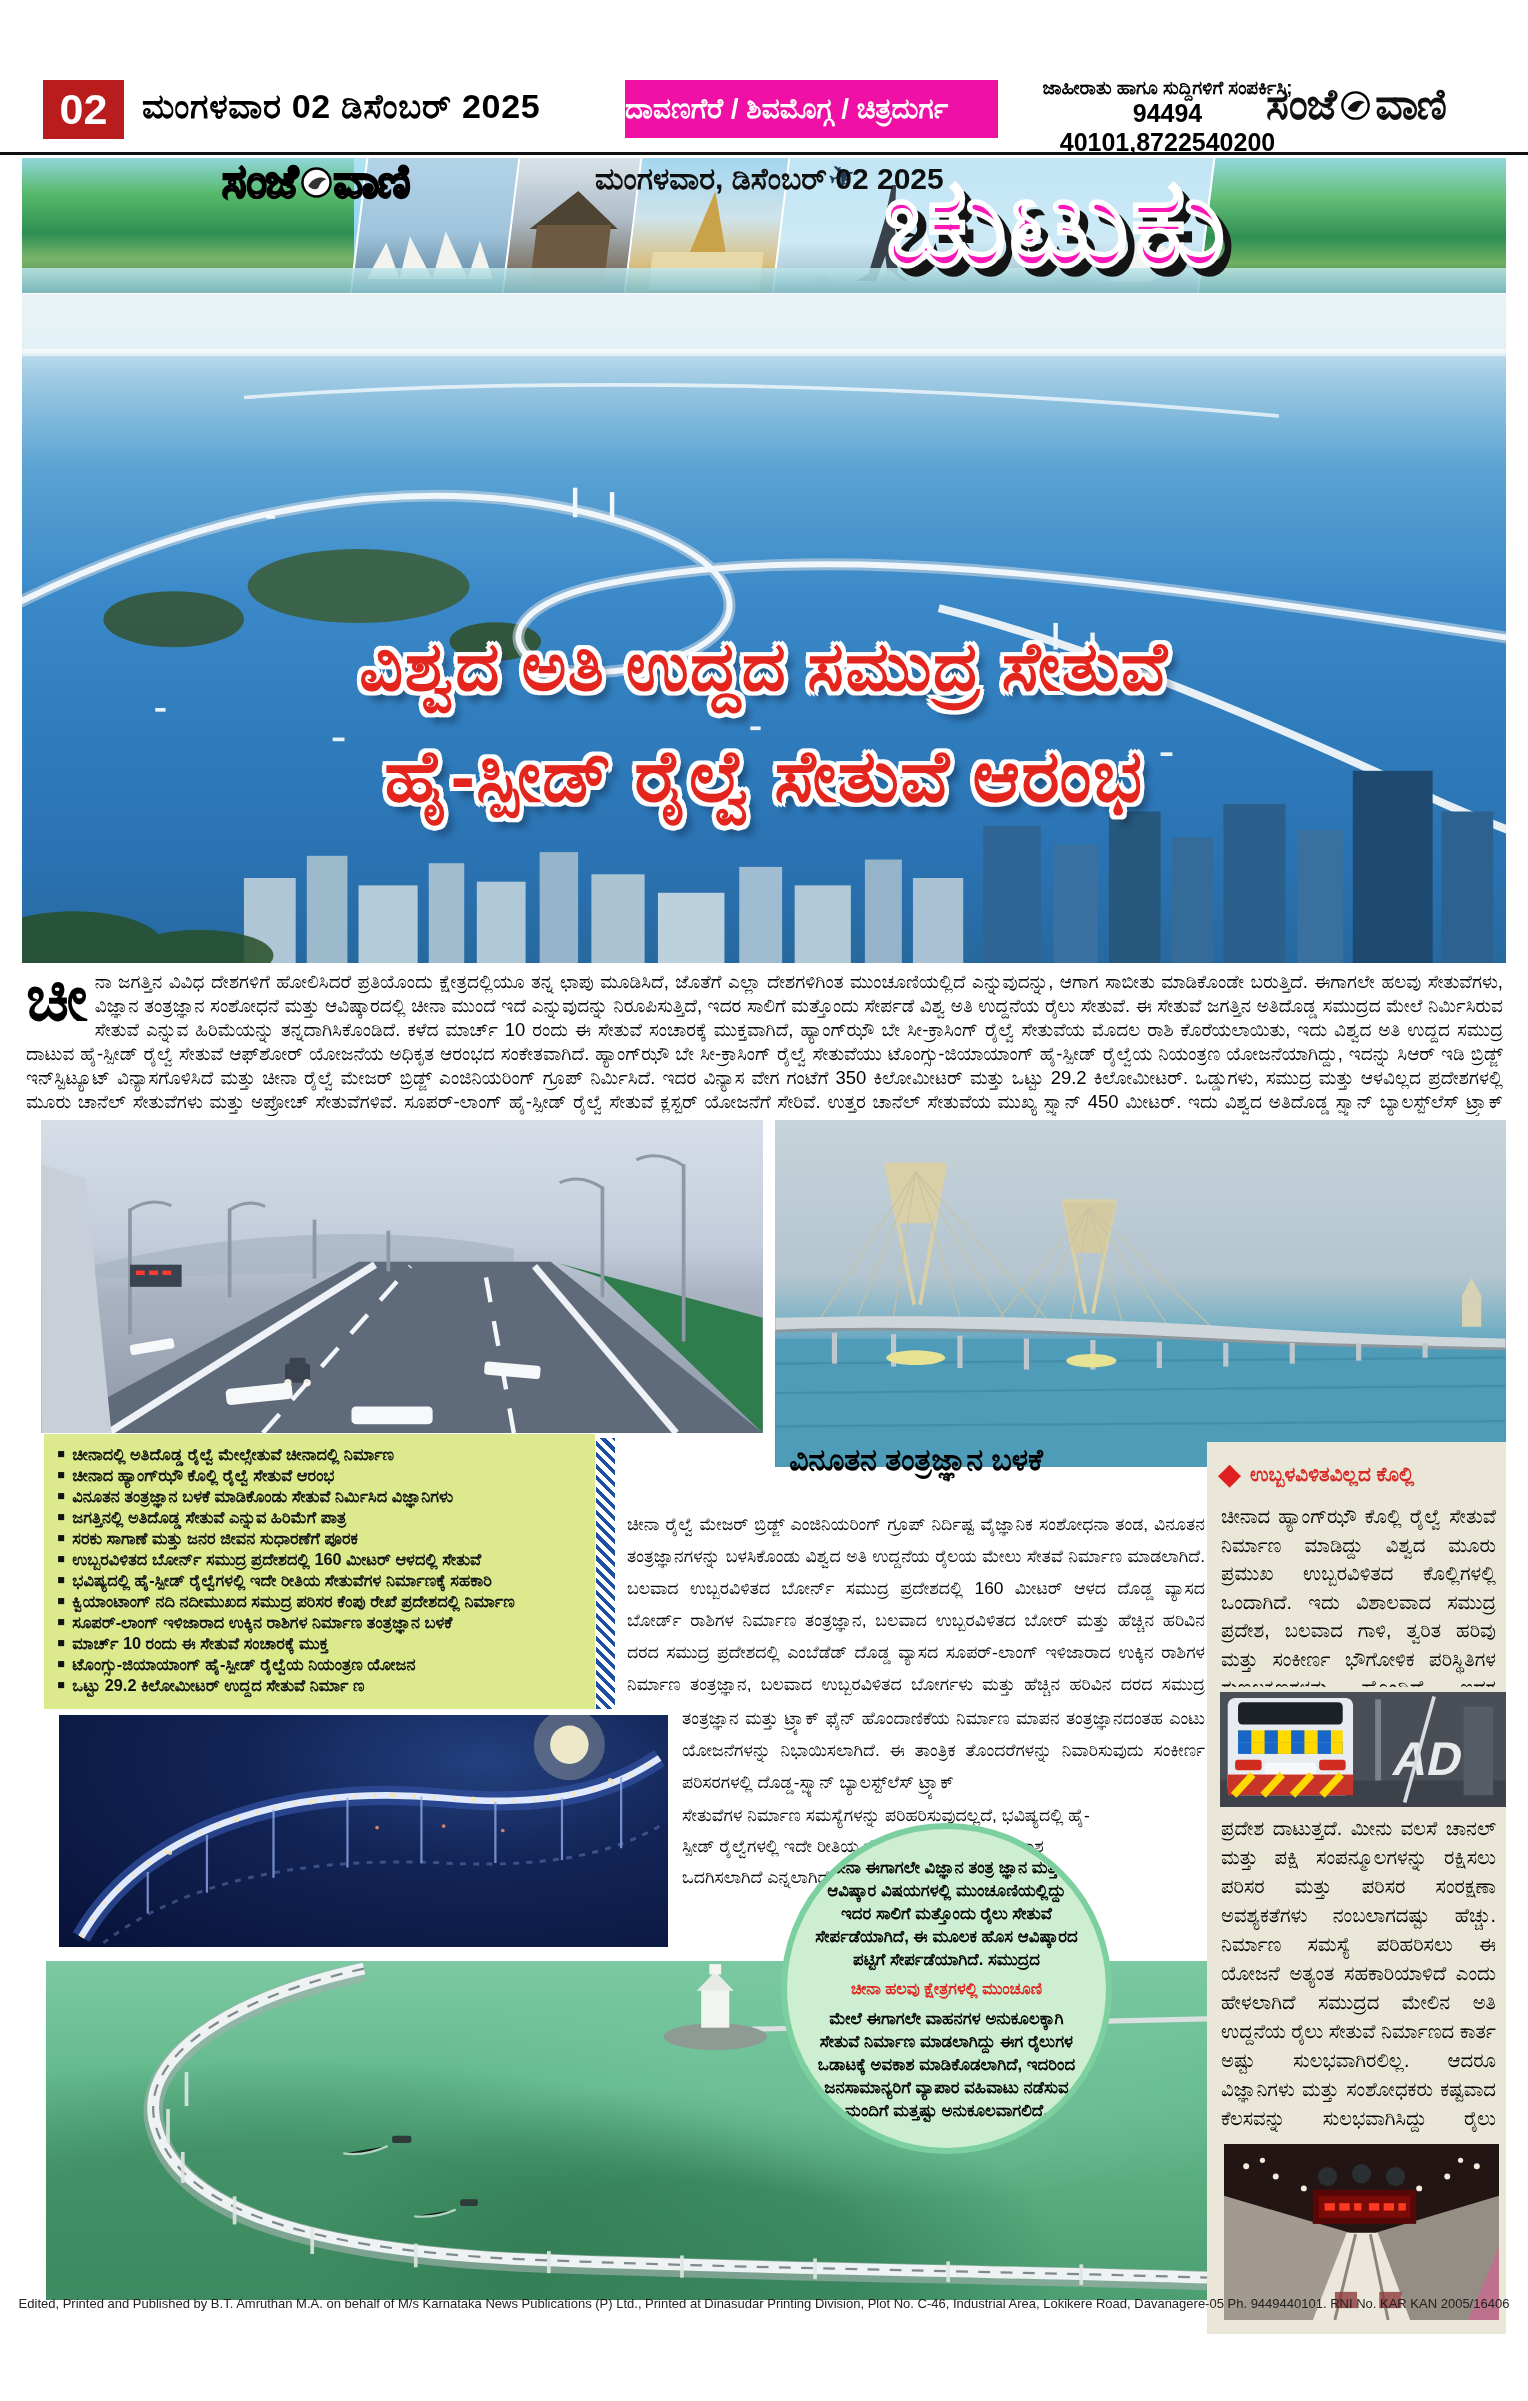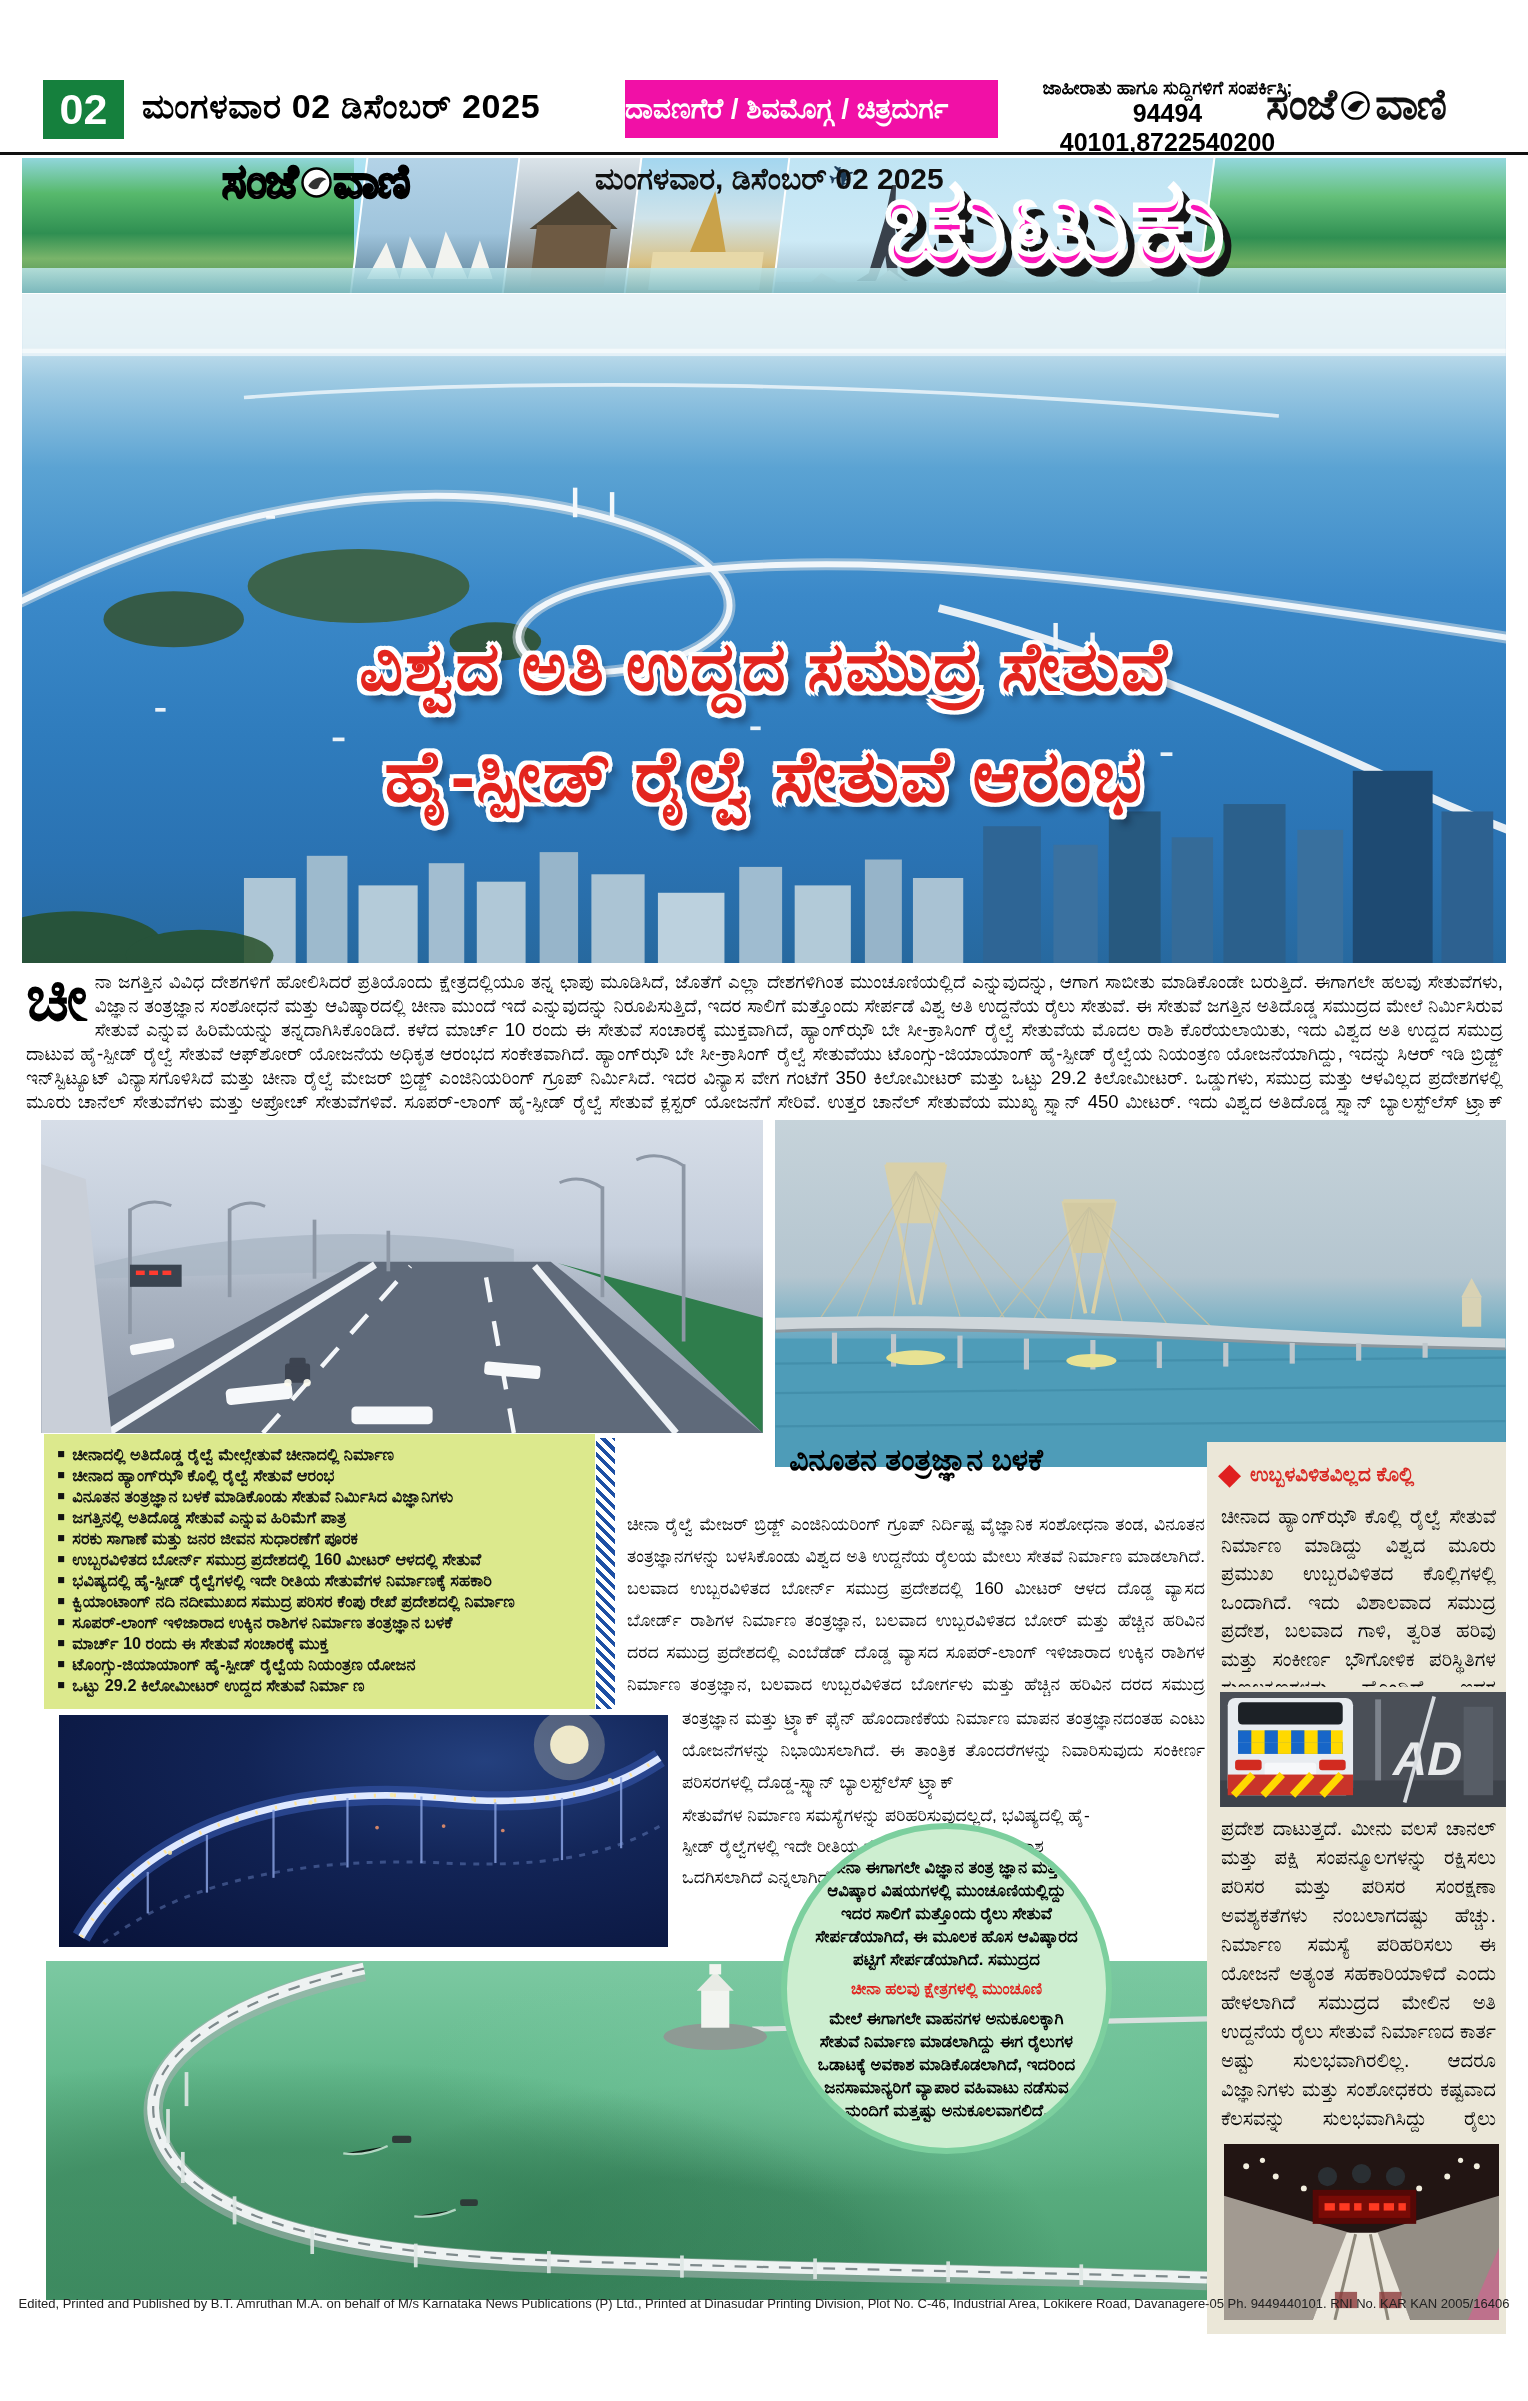--- a/index.html
+++ b/index.html
@@ -1,21 +1,21 @@
 <!DOCTYPE html>
 <html style="font-size:12px"><head>
 <meta charset="utf-8">
 <style>
   html,body{margin:0;padding:0;background:#ffffff;}
   .page{position:relative;width:1528px;height:2401px;background:#fff;overflow:hidden;
         font-family:"Liberation Sans",sans-serif;color:#000;}
   .abs{position:absolute;}
 
   
-  .pageno-box{left:43px;top:80px;width:81px;height:59px;background:#15803d;
+  .pageno-box{left:43px;top:80px;width:81px;height:59px;background:#b91c1c;
     display:flex;align-items:center;justify-content:center;}
   .pageno-box span{color:#fff;font-size:43px;font-weight:900;}
   .top-date{left:142px;top:87px;font-size:34px;font-weight:900;letter-spacing:0.7px;}
   .districts-box{left:625px;top:80px;width:373px;height:58px;background:#f110a6;
     display:flex;align-items:center;}
   .districts-box span{color:#fff;font-size:28px;font-weight:800;}
   .contact-block{left:1004px;top:77px;width:259px;text-align:center;margin-left:34px;}
   .contact-line1{font-size:18.5px;font-weight:800;}
   .contact-line2{font-size:25px;font-weight:900;}
   .logo-top{left:1266px;top:80px;width:244px;display:flex;align-items:center;gap:4.4px;}

